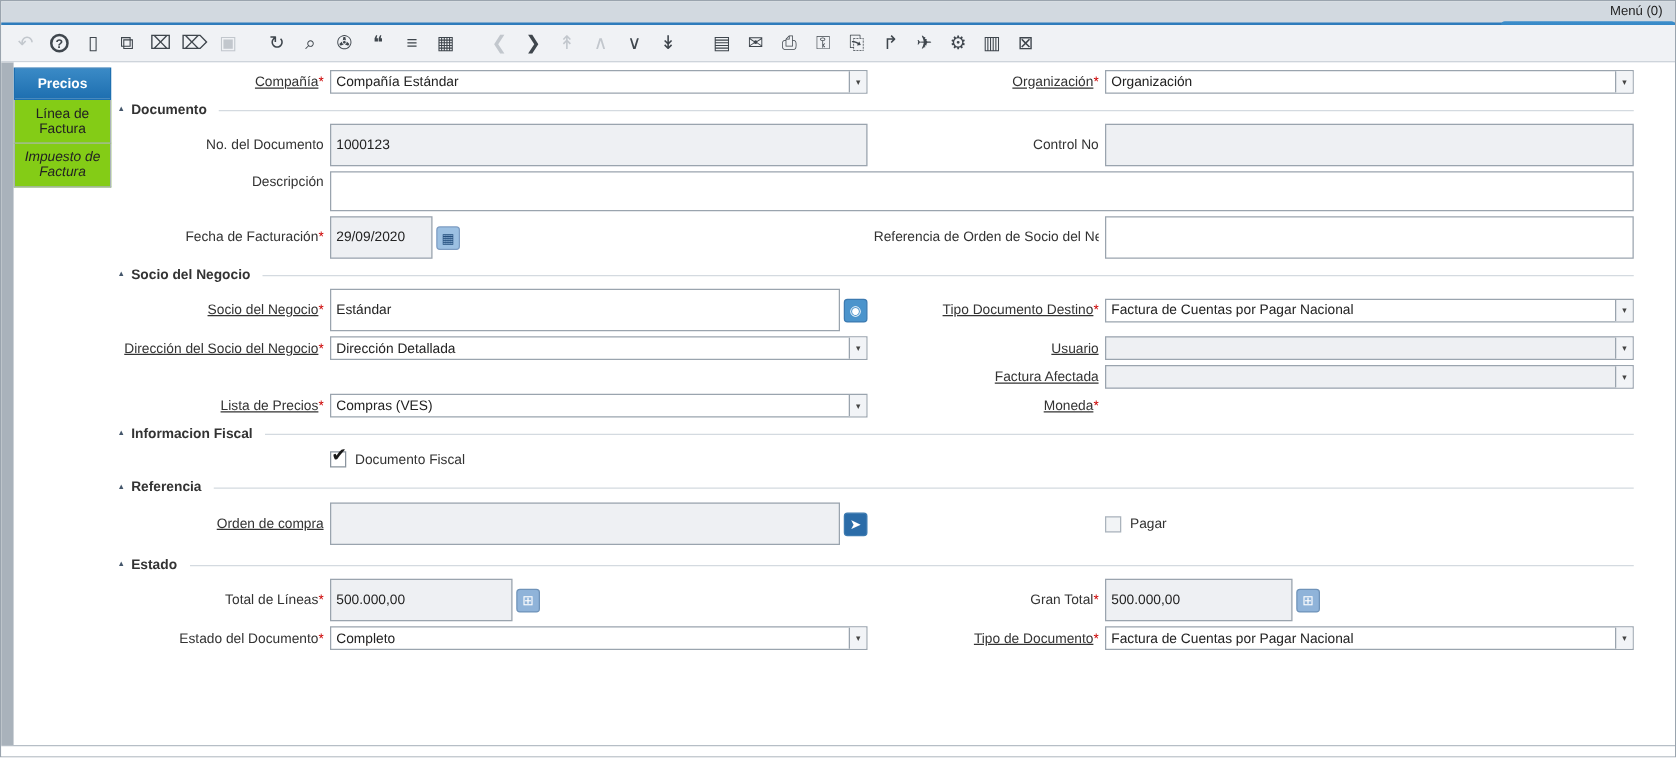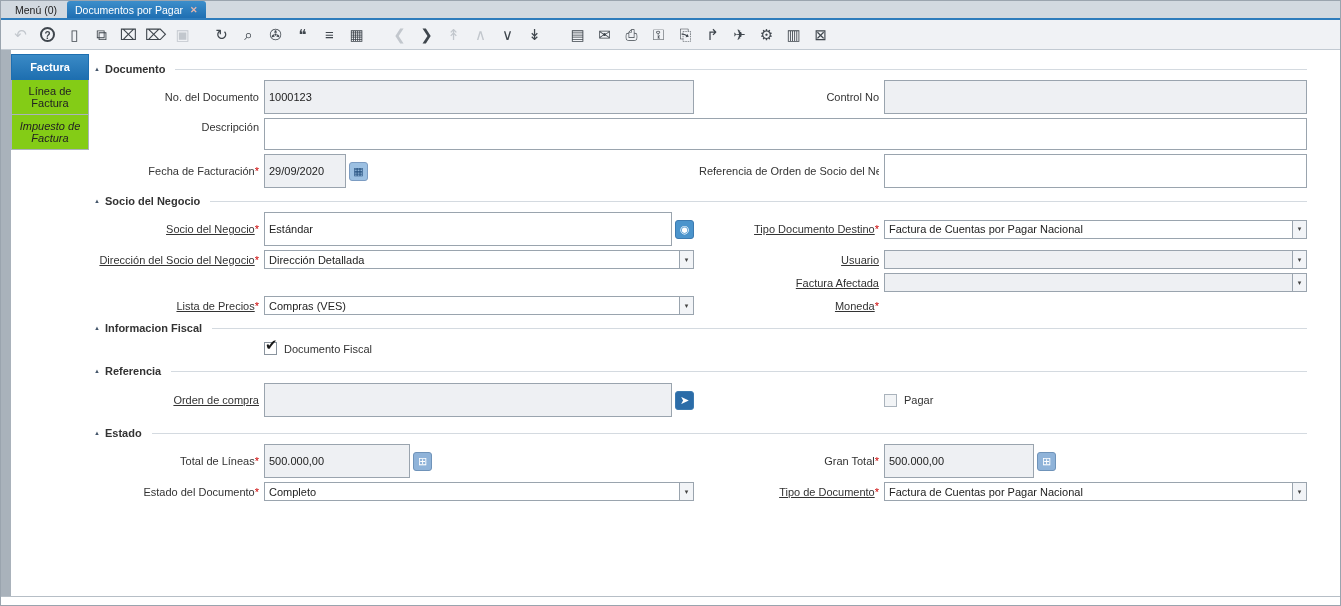--- a/index.html
+++ b/index.html
@@ -1,22 +1,22 @@
 <!DOCTYPE html>
 <html><head>
 <meta charset="utf-8">
 <style>
   * { box-sizing: border-box; margin: 0; padding: 0; }
   html,body { width:1341px; height:606px; overflow:hidden; background:#fff;
     font-family:"Liberation Sans", sans-serif; }
   .app { width:1341px; height:606px; display:flex; flex-direction:column; border:1px solid #9aa4ae; }
 
   
-  .tabbar { height:19px; background:#d2d9e0; display:flex; 
-    border-bottom:2px solid #2e7cbc; padding-left:4px; }
+  .tabbar { height:19px; background:#d2d9e0; display:flex; align-items:flex-end;
+    border-bottom:2px solid #2e7cbc; padding-left:4px;flex-direction:column; }
   .wtab { font-size:10.5px; padding:2px 10px 2px 10px; color:#222; cursor:default;
     display:flex; align-items:center; }
   .wtab.active { background:linear-gradient(#3c8ecb,#1f6fb2); color:#fff;
     border-radius:3px 3px 0 0; padding:3px 8px; }
   .closex { color:#e8b7ad; font-size:9px; margin-left:7px; font-weight:bold; cursor:pointer; }
 
   
   .toolbar { height:30px; background:#f0f2f5; border-bottom:1px solid #c2cad2;
     display:flex; align-items:center; padding-left:6px; }
   .tb { width:27px; text-align:center; font-size:15px; color:#3f464d; cursor:pointer;
@@ -133,27 +133,43 @@
       <span class="tb">✈</span>
       <span class="tb">⚙</span>
       <span class="tb">▥</span>
       <span class="tb">⊠</span>
     </div>
 
   <div class="content">
     <div class="rail"></div>
 
     <div class="tabcol">
-      <div class="stab active">Factura</div>
+      <div class="stab active">Precios</div>
       <div class="stab">Línea de Factura</div>
       <div class="stab it">Impuesto de Factura</div>
     </div>
 
     <div class="form-area">
 
+      <div class="frow">
+        <div class="flabel link">
+          <span class="t">Compañía</span><span class="req">*</span>
+        </div>
+        <div class="combo">
+          <span class="val">Compañía Estándar</span>
+          <span class="cbtn"></span>
+        </div>
+        <div class="flabel link">
+          <span class="t">Organización</span><span class="req">*</span>
+        </div>
+        <div class="combo">
+          <span class="val">Organización</span>
+          <span class="cbtn"></span>
+        </div>
+      </div>
 
       <div class="group">
         <div class="ghead">
           <span class="tri">▲</span>
           <span class="gtitle">Documento</span>
           <span class="gline"></span>
         </div>
 
         <div class="frow">
           <div class="flabel">

